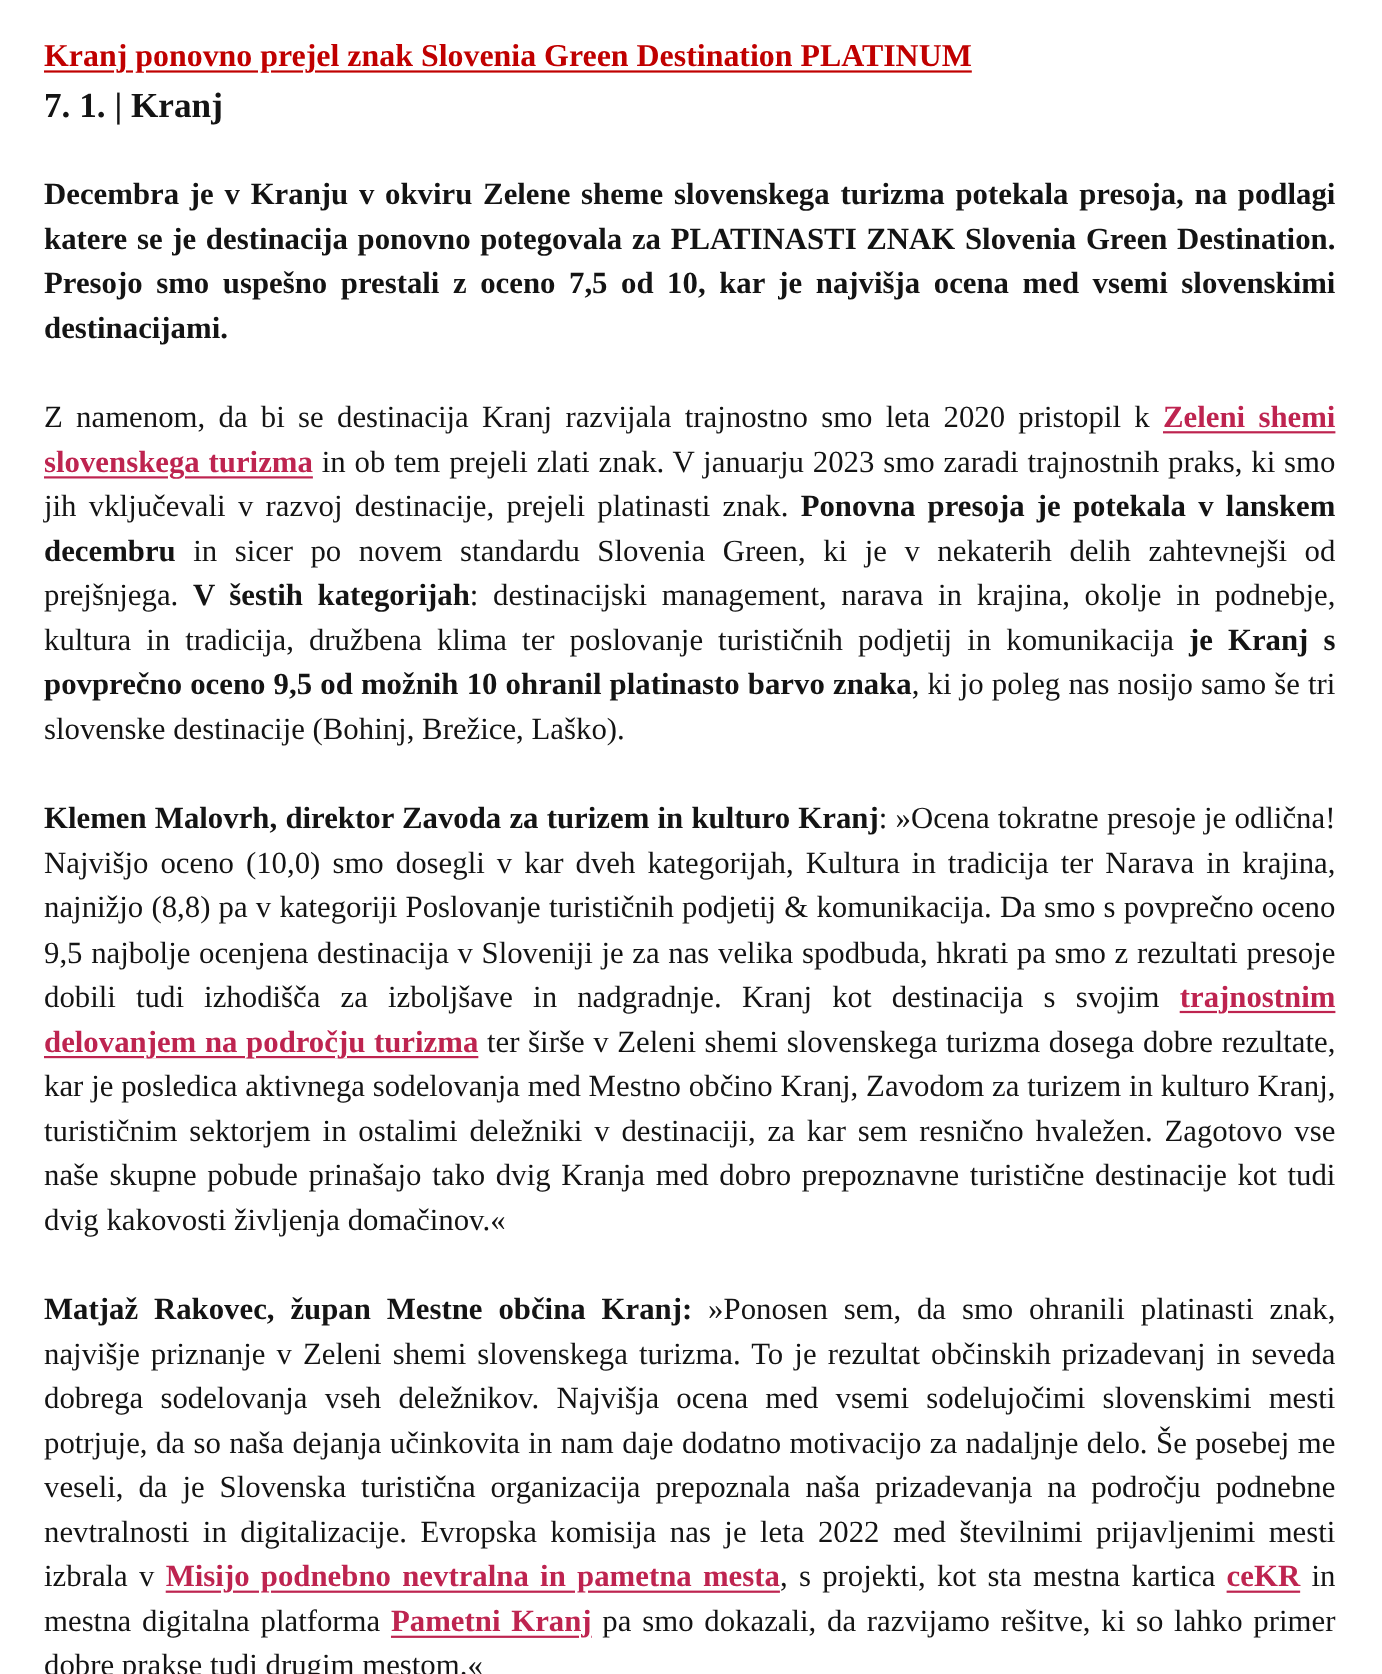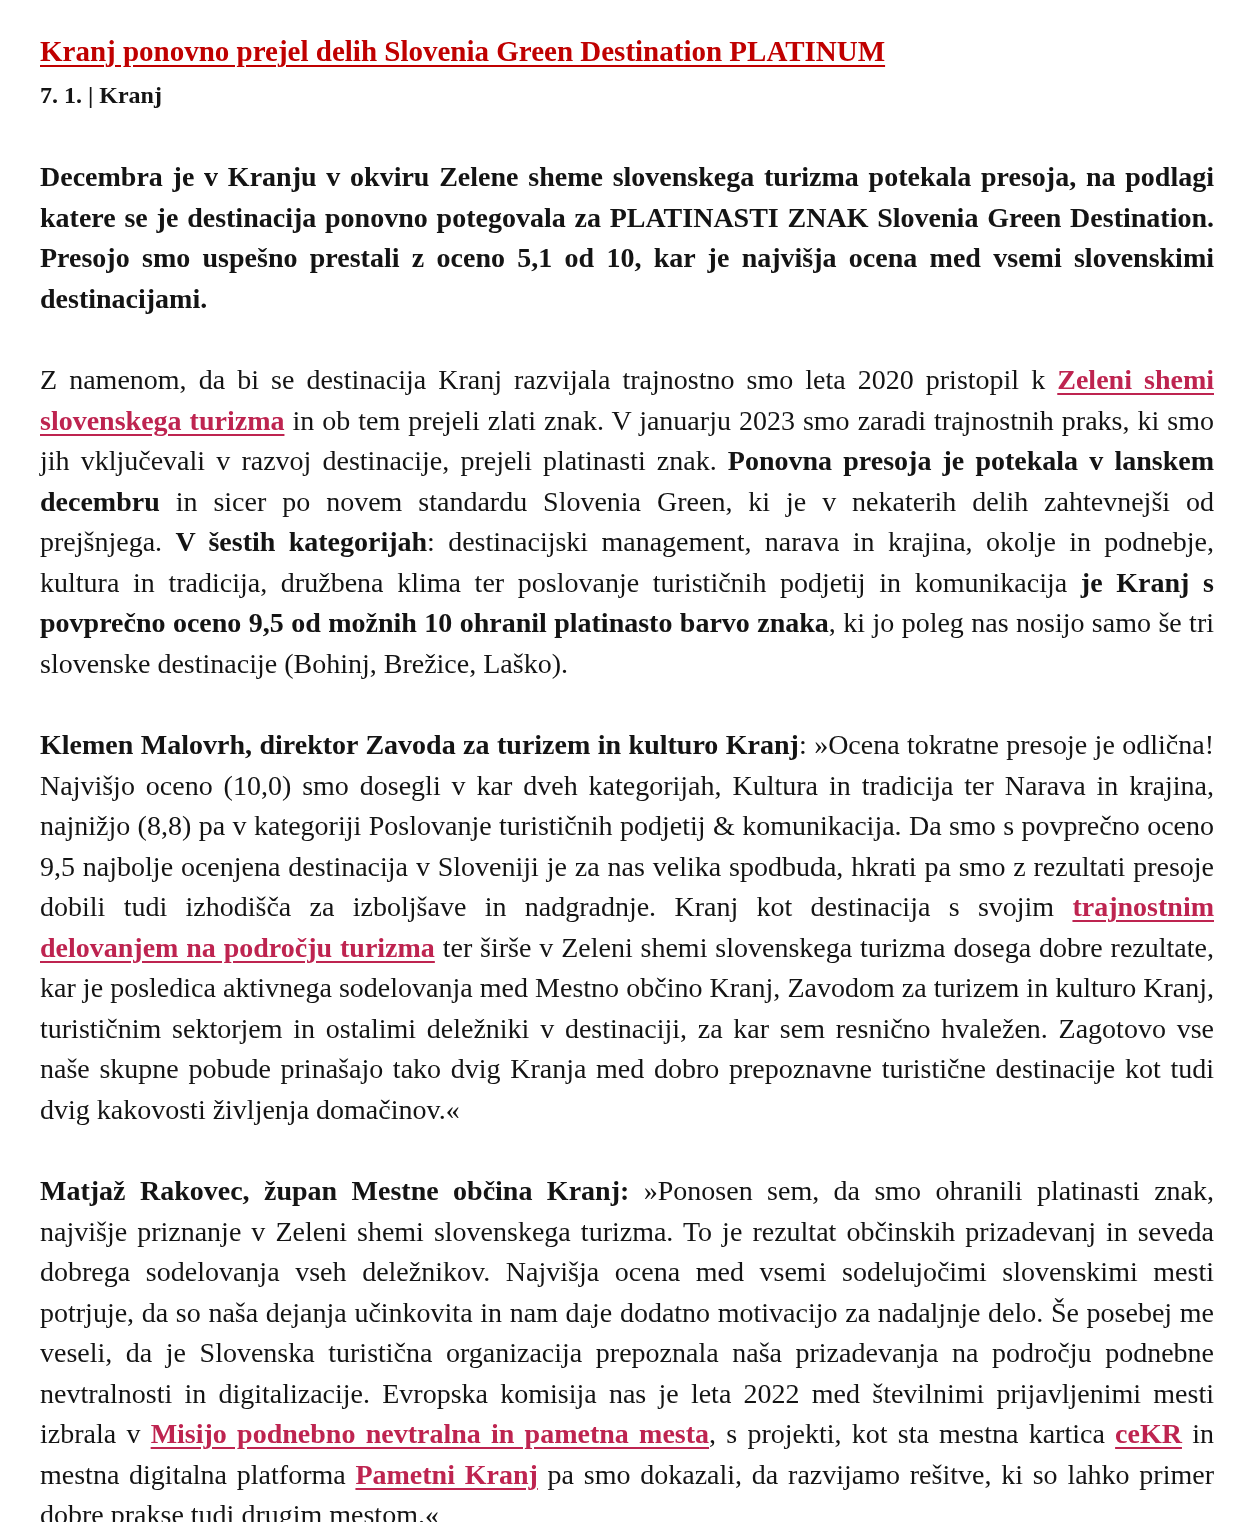--- a/index.html
+++ b/index.html
@@ -26,21 +26,21 @@
   }
   h1.title a {
     color: var(--title-red, #c00000);
     text-decoration: underline;
     text-underline-offset: 4px;
     text-decoration-thickness: 2px;
     cursor: pointer;
   }
   .dateline {
     margin: 2px 0 0 0;
-    font-size: 24px;
+    font-size: 32px;
     line-height: 42px;
     font-weight: 700;
     color: var(--body-text, #141414);
   }
   p.body {
     margin: 41px 0 0 0;
     padding: 0;
     font-size: 28px;
     line-height: 40.5px;
     text-align: justify;
@@ -57,26 +57,26 @@
     cursor: pointer;
   }
 </style>
 </head>
 <body>
 
 <div class="page">
   <article>
 
     <h1 class="title">
-      <a href="#">Kranj ponovno prejel delih Slovenia Green Destination PLATINUM</a>
+      <a href="#">Kranj ponovno prejel znak Slovenia Green Destination PLATINUM</a>
     </h1>
 
     <p class="dateline">7. 1. | Kranj</p>
 
-    <p class="body"><span class="b">Decembra je v Kranju v okviru Zelene sheme slovenskega turizma potekala presoja, na podlagi katere se je destinacija ponovno potegovala za PLATINASTI ZNAK Slovenia Green Destination. Presojo smo uspešno prestali z oceno 5,1 od 10, kar je najvišja ocena med vsemi slovenskimi destinacijami.</span></p>
+    <p class="body"><span class="b">Decembra je v Kranju v okviru Zelene sheme slovenskega turizma potekala presoja, na podlagi katere se je destinacija ponovno potegovala za PLATINASTI ZNAK Slovenia Green Destination. Presojo smo uspešno prestali z oceno 7,5 od 10, kar je najvišja ocena med vsemi slovenskimi destinacijami.</span></p>
 
     <p class="body"><span>Z namenom, da bi se destinacija Kranj razvijala trajnostno smo leta 2020 pristopil k </span><a class="b link" href="#">Zeleni shemi slovenskega turizma</a><span> in ob tem prejeli zlati znak. V januarju 2023 smo zaradi trajnostnih praks, ki smo jih vključevali v razvoj destinacije, prejeli platinasti znak. </span><span class="b">Ponovna presoja je potekala v lanskem decembru</span><span> in sicer po novem standardu Slovenia Green, ki je v nekaterih delih zahtevnejši od prejšnjega. </span><span class="b">V šestih kategorijah</span><span>: destinacijski management, narava in krajina, okolje in podnebje, kultura in tradicija, družbena klima ter poslovanje turističnih podjetij in komunikacija </span><span class="b">je Kranj s povprečno oceno 9,5 od možnih 10 ohranil platinasto barvo znaka</span><span>, ki jo poleg nas nosijo samo še tri slovenske destinacije (Bohinj, Brežice, Laško).</span></p>
 
     <p class="body"><span class="b">Klemen Malovrh, direktor Zavoda za turizem in kulturo Kranj</span><span>: </span><span class="i">»Ocena tokratne presoje je odlična! Najvišjo oceno (10,0) smo dosegli v kar dveh kategorijah, Kultura in tradicija ter Narava in krajina, najnižjo (8,8) pa v kategoriji Poslovanje turističnih podjetij &amp; komunikacija. Da smo s povprečno oceno 9,5 najbolje ocenjena destinacija v Sloveniji je za nas velika spodbuda, hkrati pa smo z rezultati presoje dobili tudi izhodišča za izboljšave in nadgradnje. Kranj kot destinacija s svojim </span><a class="b i link" href="#">trajnostnim delovanjem na področju turizma</a><span class="i"> ter širše v Zeleni shemi slovenskega turizma dosega dobre rezultate, kar je posledica aktivnega sodelovanja med Mestno občino Kranj, Zavodom za turizem in kulturo Kranj, turističnim sektorjem in ostalimi deležniki v destinaciji, za kar sem resnično hvaležen. Zagotovo vse naše skupne pobude prinašajo tako dvig Kranja med dobro prepoznavne turistične destinacije kot tudi dvig kakovosti življenja domačinov.«</span></p>
 
     <p class="body"><span class="b">Matjaž Rakovec, župan Mestne občina Kranj:</span><span> </span><span class="i">»Ponosen sem, da smo ohranili platinasti znak, najvišje priznanje v Zeleni shemi slovenskega turizma. To je rezultat občinskih prizadevanj in seveda dobrega sodelovanja vseh deležnikov. Najvišja ocena med vsemi sodelujočimi slovenskimi mesti potrjuje, da so naša dejanja učinkovita in nam daje dodatno motivacijo za nadaljnje delo. Še posebej me veseli, da je Slovenska turistična organizacija prepoznala naša prizadevanja na področju podnebne nevtralnosti in digitalizacije. Evropska komisija nas je leta 2022 med številnimi prijavljenimi mesti izbrala v </span><a class="b i link" href="#">Misijo podnebno nevtralna in pametna mesta</a><span class="i">, s projekti, kot sta mestna kartica </span><a class="b i link" href="#">ceKR</a><span class="i"> in mestna digitalna platforma </span><a class="b i link" href="#">Pametni Kranj</a><span class="i"> pa smo dokazali, da razvijamo rešitve, ki so lahko primer dobre prakse tudi drugim mestom.«</span></p>
 
   </article>
 </div>
 

